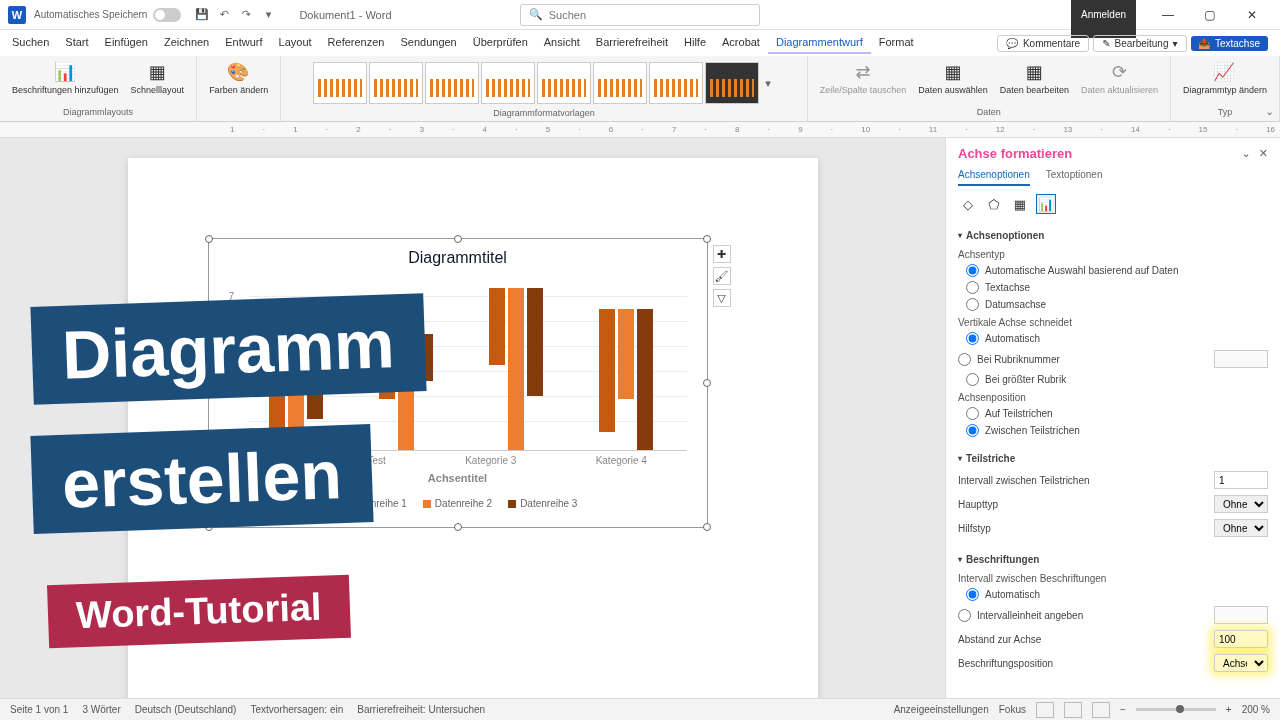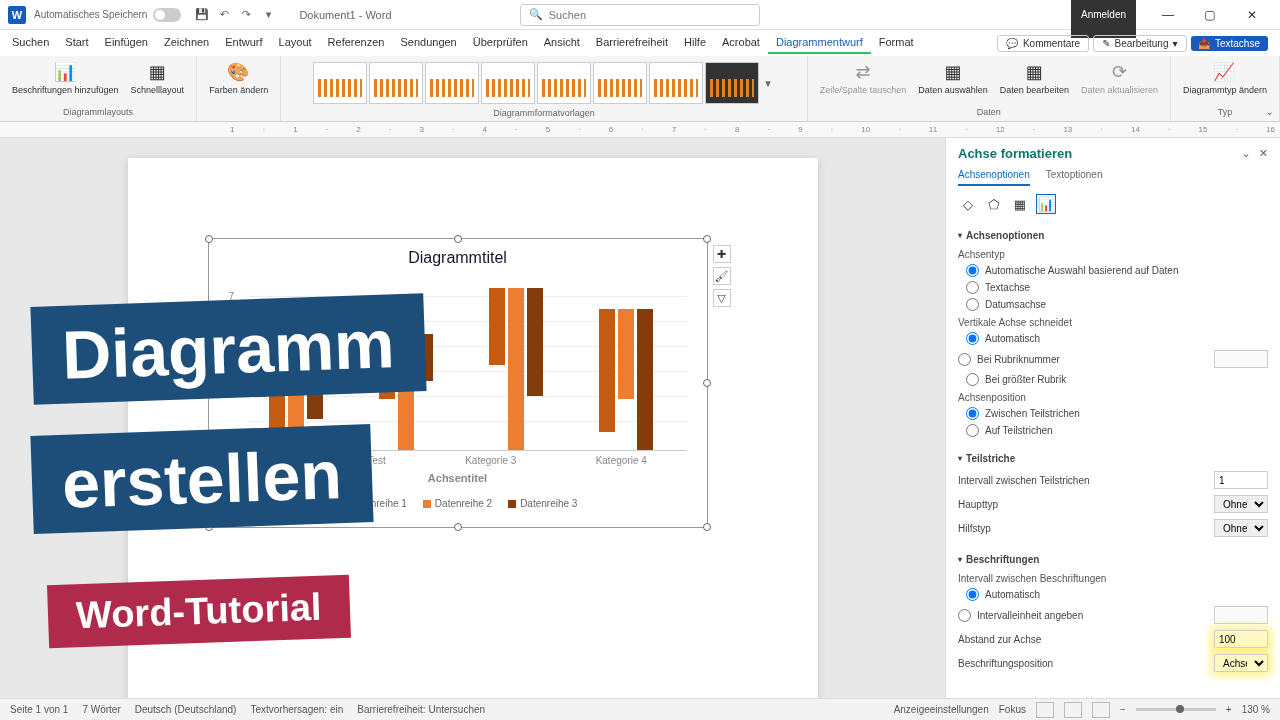--- a/index.html
+++ b/index.html
@@ -16,21 +16,21 @@
 .titlebar .doc-title { margin-left: 20px; font-size: 11px; color: #666; }
 .titlebar .search-box { position: absolute; left: 50%; transform: translateX(-50%); width: 240px; height: 22px; border: 1px solid #ccc; border-radius: 3px; display: flex; align-items: center; padding: 0 8px; }
 .titlebar .search-box input { border: none; outline: none; font-size: 11px; width: 100%; margin-left: 6px; }
 .titlebar .right-controls { margin-left: auto; display: flex; align-items: center; gap: 2px; }
 .titlebar .signin { background: #333; color: #fff; padding: 18px 10px; font-size: 10px; margin-right: 10px; }
 .titlebar .win-btn { width: 40px; height: 28px; display: flex; align-items: center; justify-content: center; cursor: pointer; font-size: 12px; }
 
 
 .menubar { height: 26px; display: flex; align-items: center; padding: 0 4px; background: #fff; }
 .menubar .tab { padding: 4px 8px; font-size: 11px; color: #333; cursor: pointer; }
-.menubar .tab.active { color: #185abd; border-bottom: 2px solid #22c55e; }
+.menubar .tab.active { color: #185abd; border-bottom: 2px solid #c4b5fd; }
 .menubar .right-actions { margin-left: auto; display: flex; gap: 4px; align-items: center; padding-right: 8px; }
 .menubar .action-btn { border: 1px solid #ccc; padding: 2px 8px; font-size: 10px; border-radius: 3px; display: flex; align-items: center; gap: 4px; cursor: pointer; }
 .menubar .share-btn { background: #185abd; color: #fff; border: none; }
 
 
 .ribbon { height: 66px; background: #f5f5f5; border-bottom: 1px solid #d0d0d0; display: flex; position: relative; }
 .ribbon-group { display: flex; flex-direction: column; align-items: center; padding: 2px 8px; border-right: 1px solid #e0e0e0; }
 .ribbon-group .items { display: flex; gap: 4px; flex: 1; align-items: flex-start; }
 .ribbon-group .label { font-size: 9px; color: #666; padding-bottom: 2px; }
 .ribbon-btn { display: flex; flex-direction: column; align-items: center; padding: 2px 4px; cursor: pointer; text-align: center; }
@@ -70,21 +70,21 @@
 .chart-xtitle { text-align: center; font-size: 11px; color: #888; margin-top: 6px; font-weight: bold; }
 .chart-legend { display: flex; justify-content: center; gap: 16px; margin-top: 14px; font-size: 10px; color: #666; }
 .chart-legend .item { display: flex; align-items: center; gap: 4px; }
 .chart-legend .sw { width: 8px; height: 8px; }
 .chart-float-btns { position: absolute; right: -24px; top: 6px; display: flex; flex-direction: column; gap: 4px; }
 .chart-float-btns .fb { width: 18px; height: 18px; border: 1px solid #ccc; background: #fff; display: flex; align-items: center; justify-content: center; font-size: 11px; cursor: pointer; }
 
 
 .side-panel { width: 335px; background: #fff; border-left: 1px solid #ddd; display: flex; flex-direction: column; }
 .panel-header { padding: 8px 12px; display: flex; align-items: center; justify-content: space-between; }
-.panel-header h3 { font-size: 13px; font-weight: 600; color: #0f766e; }
+.panel-header h3 { font-size: 13px; font-weight: 600; color: #ec4899; }
 .panel-header .ctrls { display: flex; gap: 8px; color: #666; cursor: pointer; }
 .panel-tabs { display: flex; gap: 16px; padding: 0 12px; font-size: 10px; }
 .panel-tabs .pt { padding-bottom: 4px; cursor: pointer; color: #666; }
 .panel-tabs .pt.active { color: #0f6cbd; border-bottom: 2px solid #0f6cbd; }
 .panel-icons { display: flex; gap: 6px; padding: 8px 12px; }
 .panel-icons .pi { width: 20px; height: 20px; border: 1px solid transparent; display: flex; align-items: center; justify-content: center; cursor: pointer; font-size: 13px; }
 .panel-icons .pi.active { border-color: #0f6cbd; background: #e8f0fb; }
 .panel-body { flex: 1; overflow-y: auto; padding: 4px 12px 12px; font-size: 10px; color: #444; }
 .section { margin-bottom: 10px; }
 .section-title { font-weight: 600; font-size: 10px; padding: 4px 0; cursor: pointer; display: flex; align-items: center; gap: 4px; }
@@ -385,26 +385,26 @@
               <span>Bei Rubriknummer</span>
             </div>
             <input type="text" disabled="" style="">
           </div>
         <div class="radio-row">
             <input type="radio" style="">
             <span>Bei größter Rubrik</span>
           </div>
         <div class="field-label">Achsenposition</div>
         <div class="radio-row">
+            <input type="radio" style="">
+            <span>Auf Teilstrichen</span>
+          </div>
+        <div class="radio-row">
             <input type="radio" checked="" style="">
             <span>Zwischen Teilstrichen</span>
-          </div>
-        <div class="radio-row">
-            <input type="radio" style="">
-            <span>Auf Teilstrichen</span>
           </div>
       </div>
       <div class="section">
         <div class="section-title">Teilstriche</div>
         <div class="field-row">
             <span>Intervall zwischen Teilstrichen</span>
             <input type="text" value="1" style="">
           </div>
         <div class="field-row">
             <span>Haupttyp</span>
@@ -438,32 +438,32 @@
             <select class="highlight-input"><option>Achsennah</option></select>
           </div>
       </div>
 
     </div>
   </div>
 </div>
 
 <div class="statusbar">
   <span>Seite 1 von 1</span>
-  <span>7 Wörter</span>
+  <span>3 Wörter</span>
   <span>Deutsch (Deutschland)</span>
   <span>Textvorhersagen: ein</span>
   <span>Barrierefreiheit: Untersuchen</span>
   <div class="right">
     <span>Anzeigeeinstellungen</span>
     <span>Fokus</span>
     <div class="view-btn"></div>
     <div class="view-btn"></div>
     <div class="view-btn"></div>
     <span>−</span>
     <div class="zoom-slider"></div>
     <span>+</span>
-    <span>130 %</span>
+    <span>200 %</span>
   </div>
 </div>
 
 <div class="overlay banner1">Diagramm</div>
 <div class="overlay banner2">erstellen</div>
 <div class="overlay banner3">Word-Tutorial</div>
 
 </body></html>

